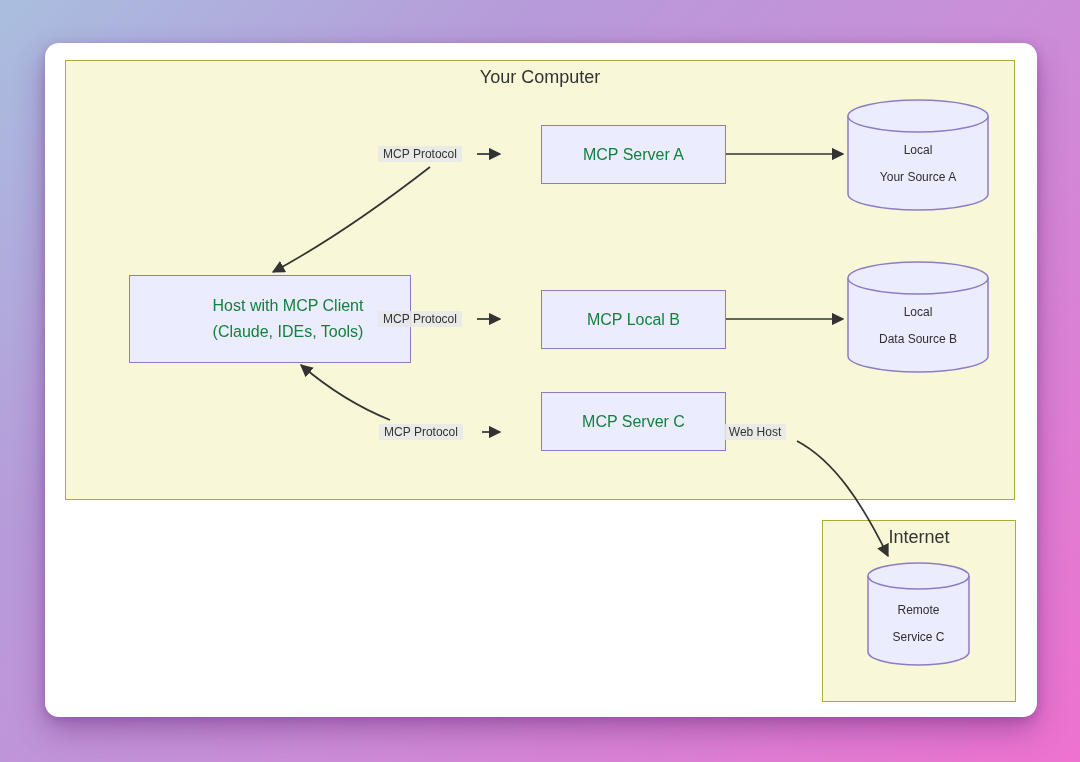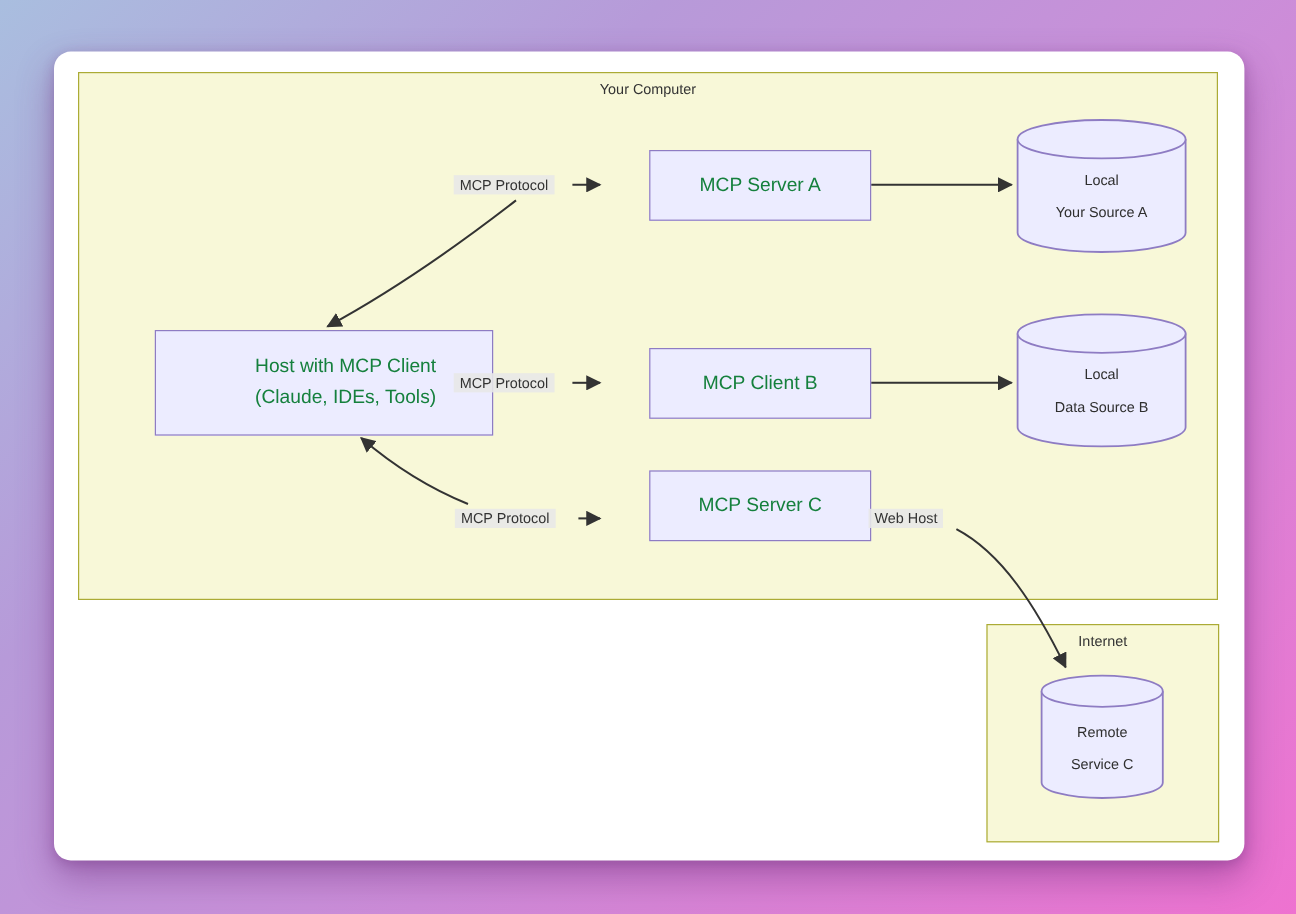--- a/index.html
+++ b/index.html
@@ -6,21 +6,21 @@
     font-family:"Liberation Sans", sans-serif;}
   .bg{position:relative;width:1080px;height:762px;
     background:linear-gradient(135deg,#a9bedf 0%,#b79ad9 30%,#c98fd9 55%,#ee72d0 100%);}
   .card{position:absolute;left:45px;top:43px;width:992px;height:674px;
     background:#ffffff;border-radius:14px;
     box-shadow:0 14px 30px rgba(110,45,125,.45),0 3px 10px rgba(110,45,125,.3);}
   .container-box{position:absolute;background:#f8f8d8;border:1px solid #abab35;}
   .computer-box{left:20px;top:17px;width:948px;height:438px;}
   .internet-box{left:777px;top:477px;width:192px;height:180px;}
   .container-title{position:absolute;width:100%;top:6px;text-align:center;
-    font-size:12px;color:#333;}
+    font-size:18px;color:#333;}
   .layer{position:absolute;left:0;top:0;width:992px;height:674px;pointer-events:none;}
   .node{position:absolute;background:#ececff;border:1.5px solid #8e7cc3;
     display:flex;flex-direction:column;align-items:center;justify-content:center;
     font-size:16px;color:#15803d;line-height:26px;text-align:left;margin-left:36px;}
   .host{left:48px;top:232px;width:244px;height:86px;padding-left:36px;}
   .server-a{left:460px;top:82px;width:183px;height:57px;}
   .server-b{left:460px;top:247px;width:183px;height:57px;}
   .server-c{left:460px;top:349px;width:183px;height:57px;}
   .cyl-text{position:absolute;text-align:center;font-size:12px;color:#2f2f2f;
     line-height:27px;}
@@ -85,21 +85,21 @@
     </svg>
 
     <div class="node host">
       <div>Host with MCP Client</div>
       <div>(Claude, IDEs, Tools)</div>
     </div>
     <div class="node server-a">
       <div>MCP Server A</div>
     </div>
     <div class="node server-b">
-      <div>MCP Client B</div>
+      <div>MCP Local B</div>
     </div>
     <div class="node server-c">
       <div>MCP Server C</div>
     </div>
 
     <div class="cyl-text cyl-a-text">
       <div>Local</div>
       <div>Your Source A</div>
     </div>
     <div class="cyl-text cyl-b-text">

